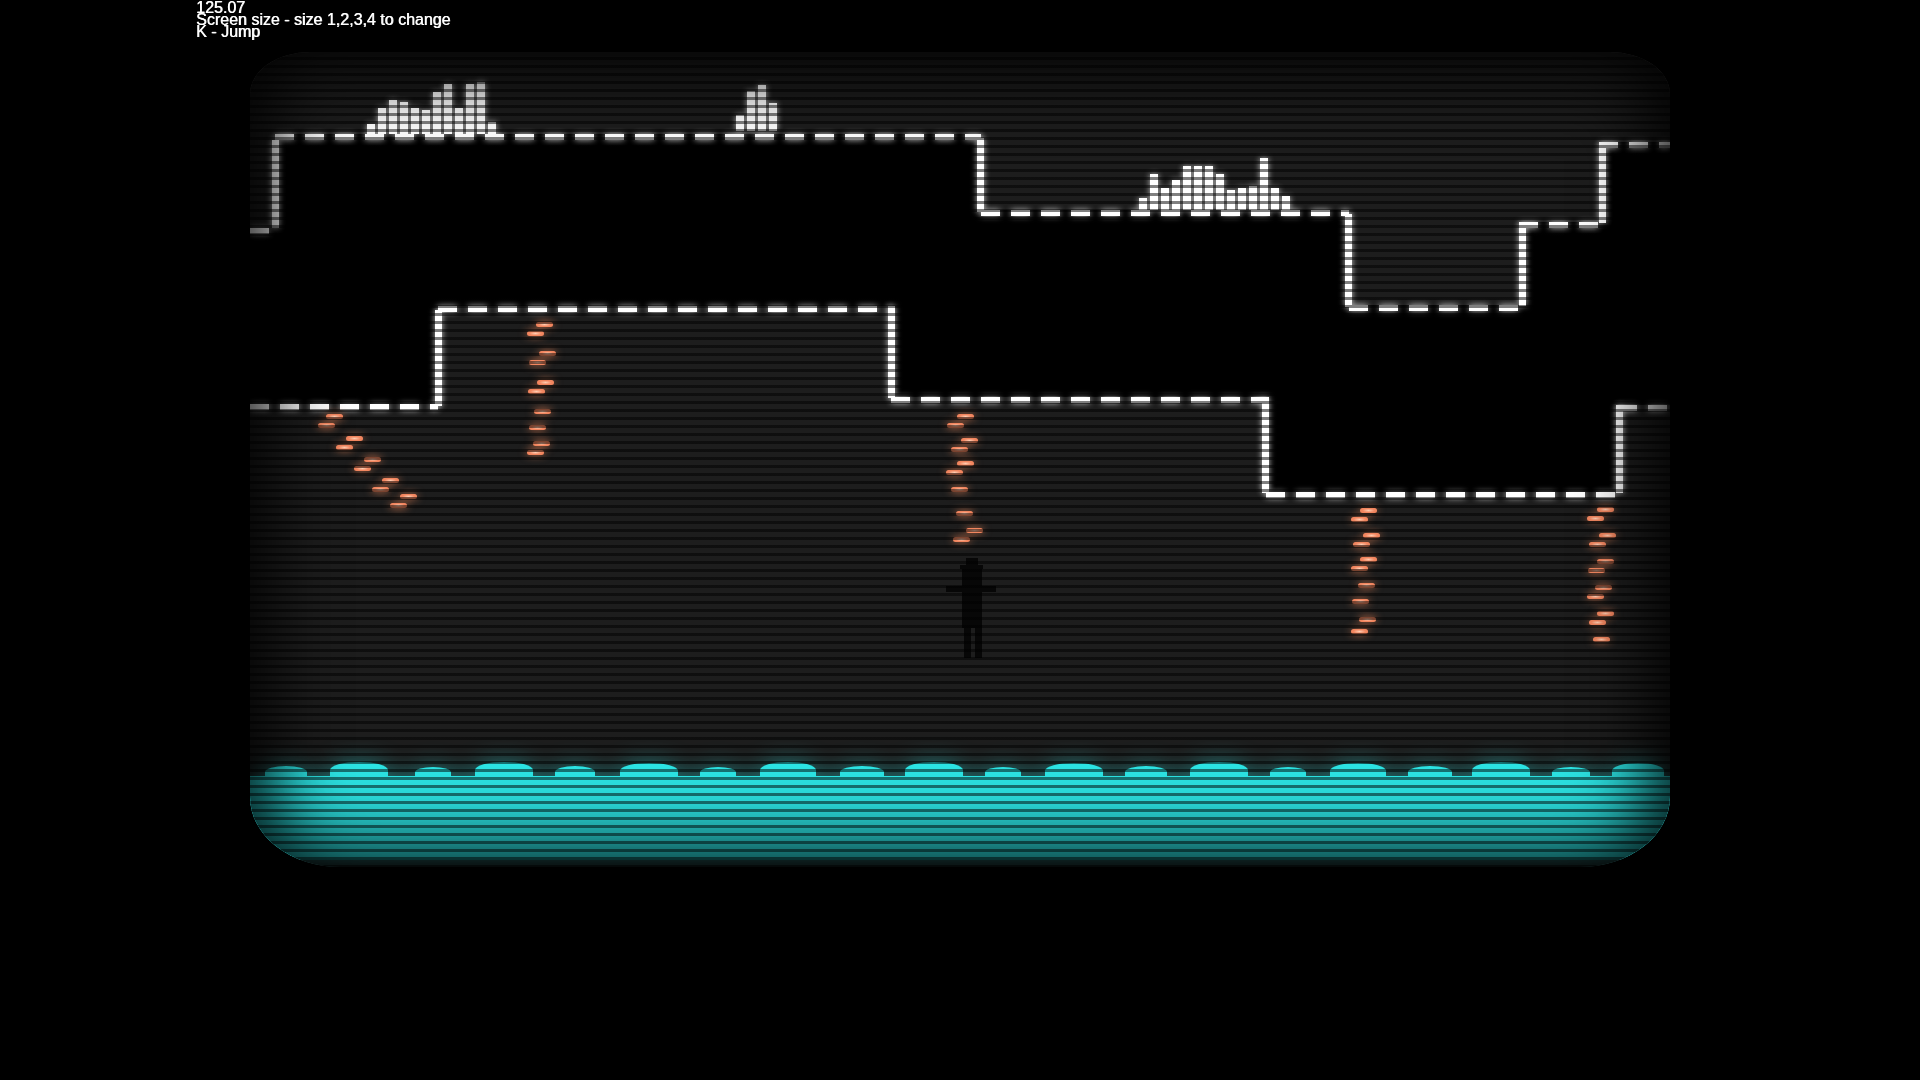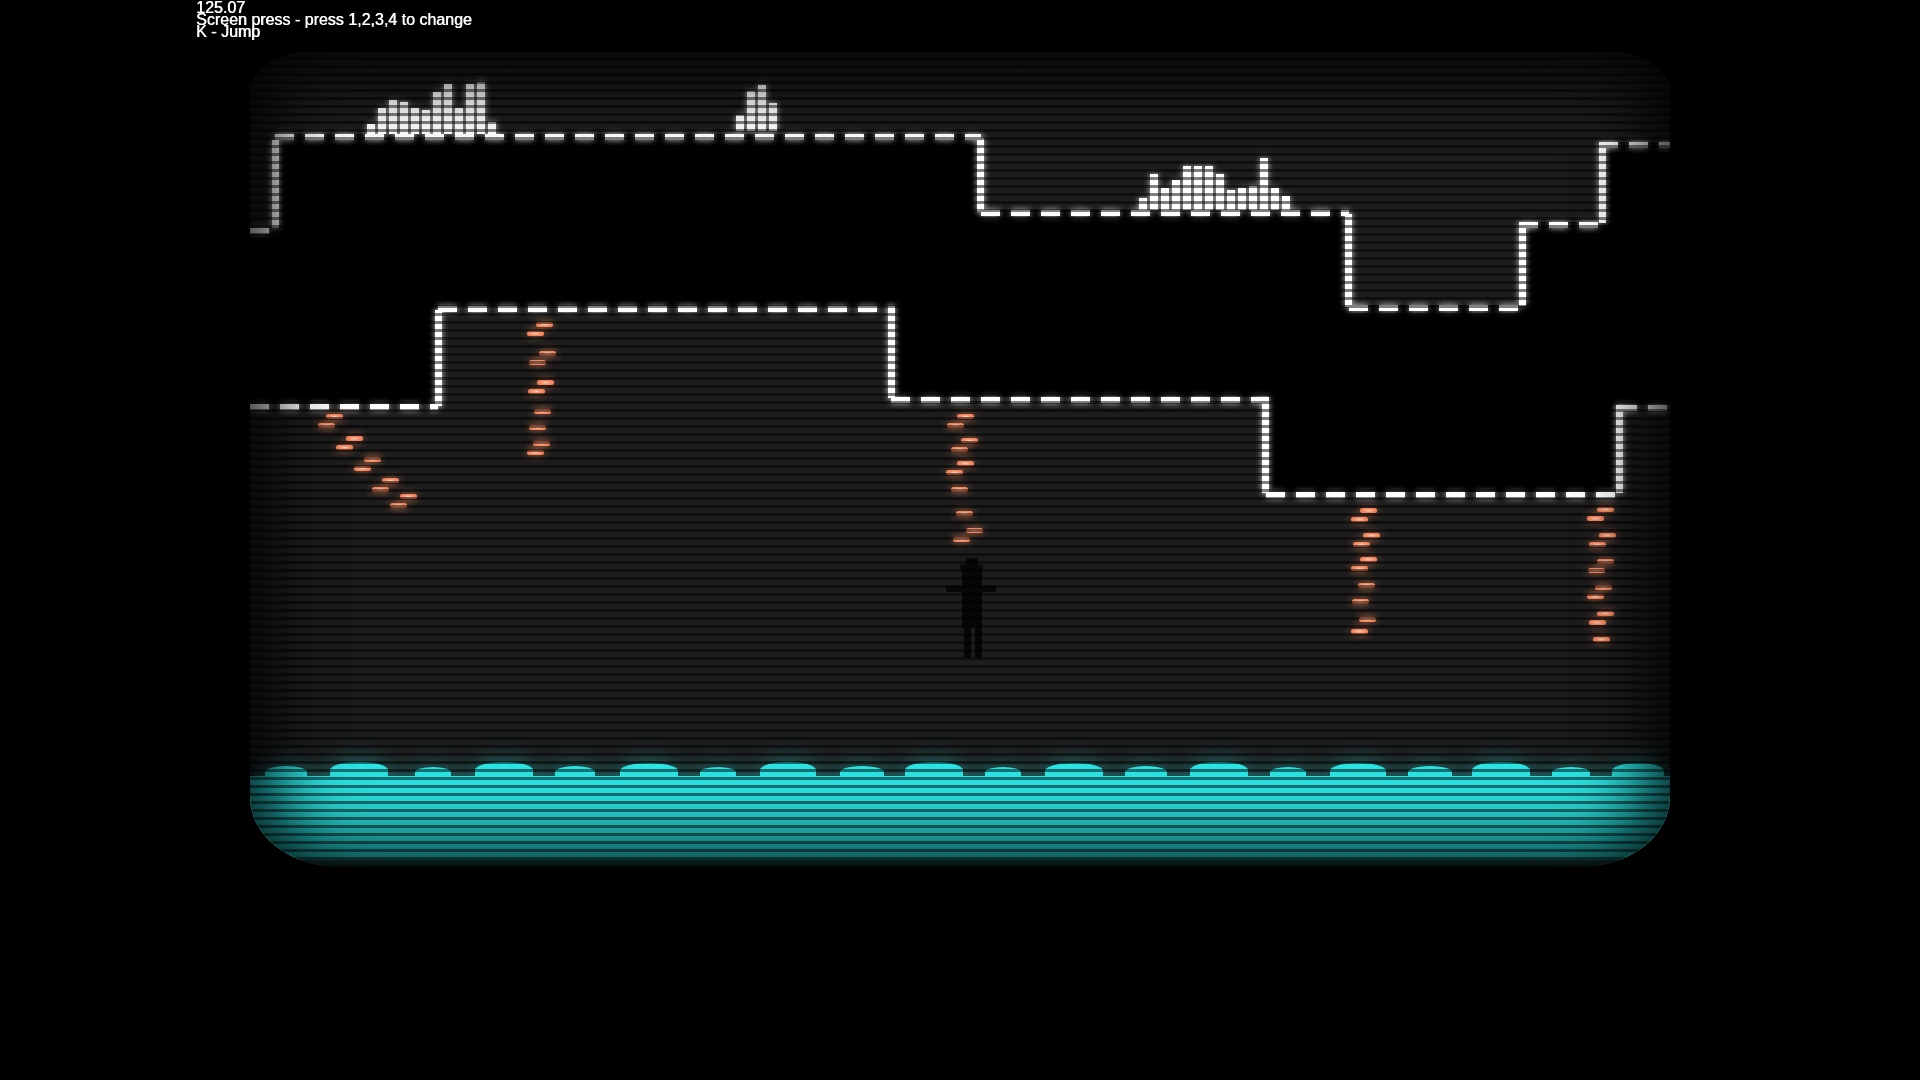--- a/index.html
+++ b/index.html
@@ -40,21 +40,21 @@
     background:repeating-linear-gradient(180deg,rgba(0,0,0,0) 0 5px,rgba(0,0,0,.5) 5px 8px);}
   .vignette{inset:0;z-index:40;pointer-events:none;border-radius:inherit;
     box-shadow:inset 0 0 70px 22px rgba(0,0,0,.9);}
 </style>
 </head>
 <body>
 
 <div class="stage">
   <div class="hud">
     <div>125.07</div>
-    <div>Screen press - press 1,2,3,4 to change</div>
+    <div>Screen size - size 1,2,3,4 to change</div>
     <div>K - Jump</div>
   </div>
 
   <div class="crt">
     <div class="rock" id="rock" style="clip-path: polygon(0px 176px, 26px 176px, 26px 82px, 731px 82px, 731px 158px, 1099px 158px, 1099px 253px, 1269px 253px, 1269px 170px, 1349px 170px, 1349px 90px, 1420px 90px, 1420px 353px, 1370px 353px, 1370px 440px, 1016px 440px, 1016px 345px, 641px 345px, 641px 254px, 188px 254px, 188px 352px, 0px 352px);"></div>
     <div id="terrain-layer" style="inset:0;">
         <div class="hline" style="left: 0px; top: 176px; width: 26px;"></div>
         <div class="hline" style="left: 25px; top: 82px; width: 706px;"></div>
         <div class="hline" style="left: 731px; top: 158px; width: 368px;"></div>
         <div class="hline" style="left: 1099px; top: 253px; width: 170px;"></div>

